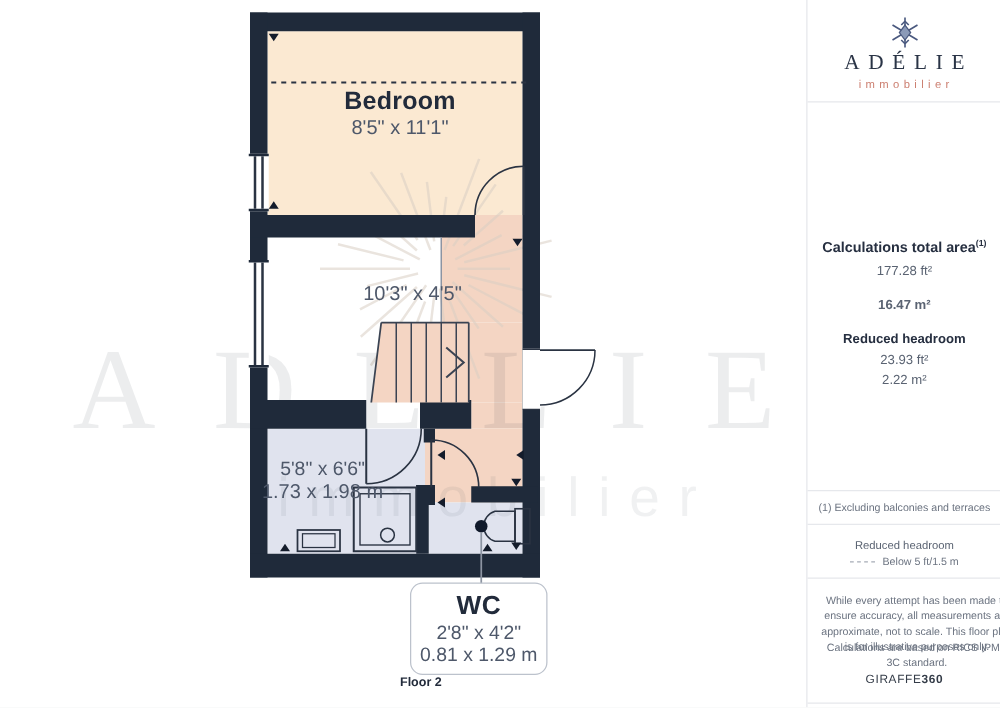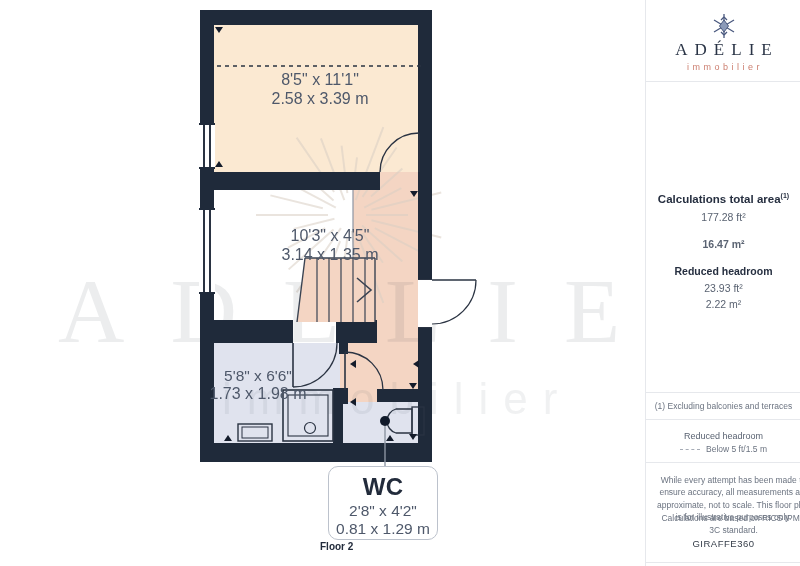--- a/index.html
+++ b/index.html
@@ -23,39 +23,39 @@
   .window .pane{position:absolute;top:0;bottom:0;width:1.5px;background:var(--line);}
   .opening{position:absolute;z-index:4;background:#fff;border-top:1.5px solid var(--line);border-bottom:1.5px solid var(--line);}
   .marker{position:absolute;z-index:5;width:0;height:0;border:4px solid transparent;}
   .mk-l{border-right:6px solid #141c2b;}
   .mk-u{border-bottom:6px solid #141c2b;}
   .mk-d{border-top:6px solid #141c2b;}
   .wm-brand{font-family:"Liberation Serif", serif;font-size:92px;letter-spacing:46px;color:rgba(42,51,66,.09);}
   .wm-sub{font-family:"Liberation Sans", sans-serif;font-size:44px;letter-spacing:15px;color:rgba(42,51,66,.07);}
   .wc-box{position:absolute;z-index:6;left:328px;top:466px;width:108px;height:66px;background:#fff;
           border:1.5px solid #bcc2cc;border-radius:10px;text-align:center;padding-top:6px;}
-  .wc-box .room-name{font-size:24px;}
+  .wc-box .room-name{font-size:21px;}
   .wc-box .room-dim{font-size:15.5px;}
   .floor-label{position:absolute;z-index:6;left:320px;top:541px;font-size:10px;font-weight:bold;color:var(--label);text-align:right;}
   
   #sidebar{position:absolute;left:645px;top:0;width:155px;height:566px;border-left:1px solid var(--divider);z-index:7;background:#fff;}
   .sb-div{position:absolute;left:0;width:155px;height:1px;background:var(--divider);}
   .sb-center{position:absolute;left:0;width:155px;text-align:center;}
   .brand-name{font-family:"Liberation Serif", serif;font-size:17px;letter-spacing:7px;color:#2a3446;margin-left:7px;}
   .brand-tag{font-size:9px;letter-spacing:3.5px;color:var(--coral);margin-left:3px;margin-top:2px;}
   .area-h{font-size:11.5px;font-weight:bold;color:#262f40;}
   .area-h sup{font-size:7px;}
   .area-v{font-size:10.5px;color:#5a6372;line-height:1.08;}
   .note{font-size:8.5px;color:var(--muted);}
   .legend-t{font-size:9px;color:#5a6372;}
   .legend-row{font-size:8.5px;color:var(--muted);}
   .dash-sample{display:inline-block;width:20px;border-top:1.5px dashed #a6acb6;vertical-align:middle;margin-right:6px;}
   .disc{font-size:8.5px;color:var(--muted);line-height:1.45;padding:0 10px;}
   .gfooter{font-size:9.5px;color:#343c48;letter-spacing:.5px;}
-  .gfooter b{font-weight:normal;}
+  .gfooter b{font-weight:bold;}
 </style>
 </head>
 <body>
 
 <div id="stage">
 
   <div class="fill" style="left:214px;top:25px;width:204px;height:147px;background:var(--cream);"></div>
   <div class="fill" style="left:380px;top:172px;width:38px;height:18px;background:var(--salmon);"></div>
   <div class="fill" style="left:214px;top:190px;width:163px;height:132px;background:#ffffff;"></div>
   <div class="fill" style="left:353px;top:188px;width:65px;height:70px;background:var(--salmon);"></div>
@@ -171,26 +171,25 @@
   <div class="marker mk-d" style="left:410px;top:191px;"></div>
   <div class="marker mk-l" style="left:346px;top:360px;"></div>
   <div class="marker mk-l" style="left:409px;top:360px;"></div>
   <div class="marker mk-d" style="left:409px;top:383px;"></div>
   <div class="marker mk-l" style="left:346px;top:398px;"></div>
   <div class="marker mk-u" style="left:224px;top:431px;"></div>
   <div class="marker mk-u" style="left:386px;top:431px;"></div>
   <div class="marker mk-d" style="left:409px;top:434px;"></div>
 
   <div class="lbl" style="left:230px;top:70px;width:180px;">
+    <div class="room-name">Bedroom</div>
     <div class="room-dim">8'5" x 11'1"</div>
-    <div class="room-dim">2.58 x 3.39 m</div>
   </div>
   <div class="lbl" style="left:240px;top:226px;width:180px;">
     <div class="room-dim">10'3" x 4'5"</div>
-    <div class="room-dim">3.14 x 1.35 m</div>
   </div>
   <div class="lbl" style="left:168px;top:366px;width:180px;">
     <div class="room-dim" style="font-size:15.5px;">5'8" x 6'6"</div>
     <div class="room-dim" style="font-size:16px;">1.73 x 1.98 m</div>
   </div>
 
   <div class="wc-box">
     <div class="room-name">WC</div>
     <div class="room-dim">2'8" x 4'2"</div>
     <div class="room-dim">0.81 x 1.29 m</div>

